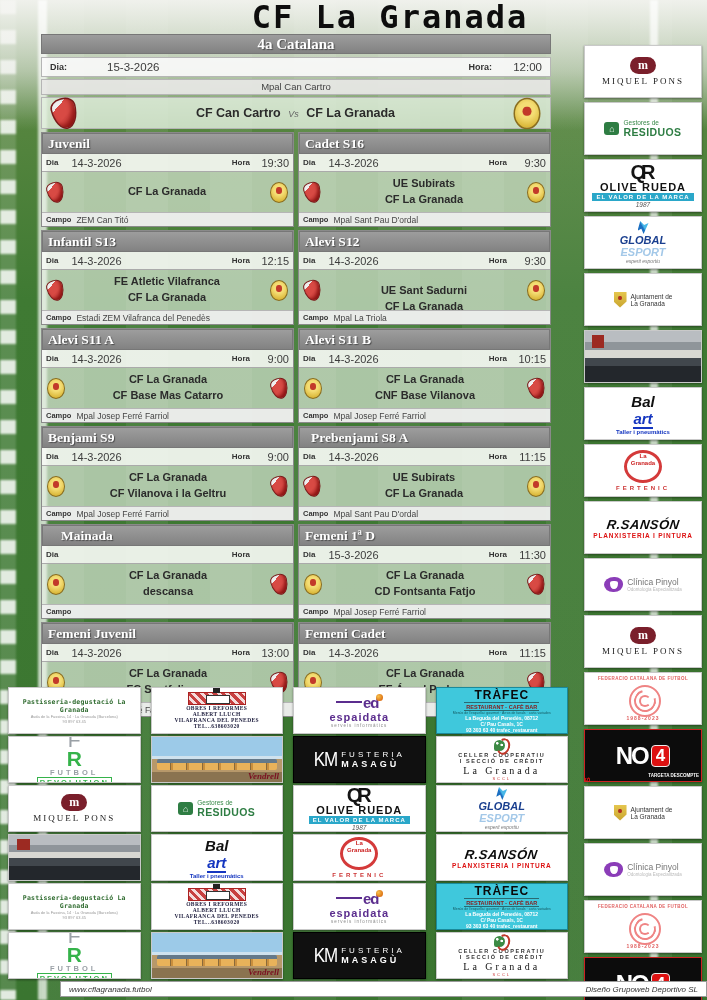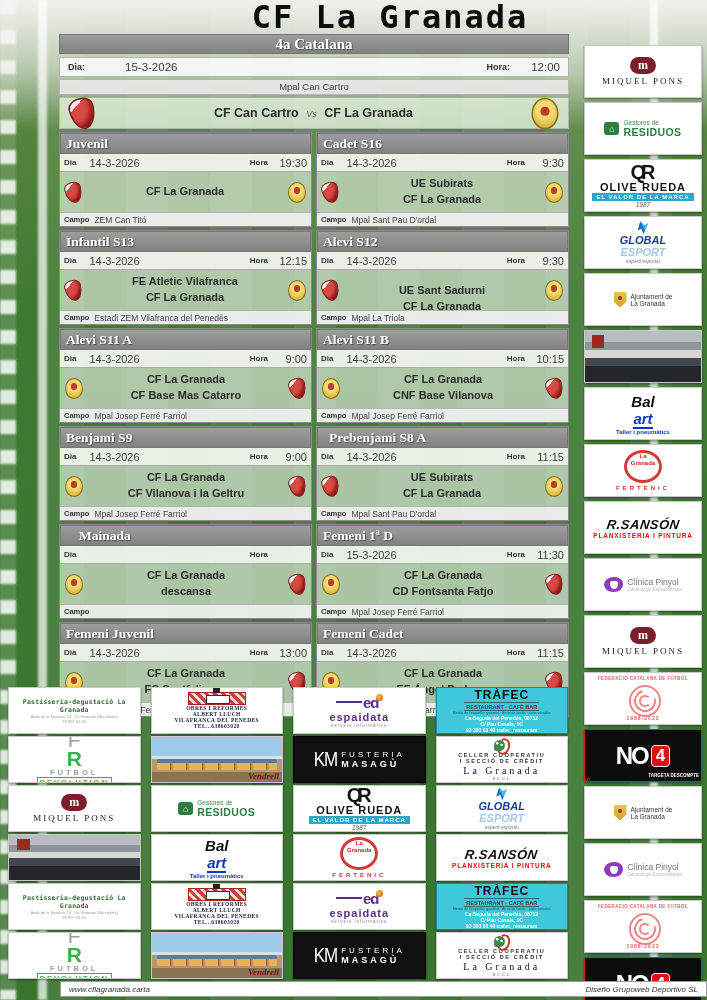--- a/index.html
+++ b/index.html
@@ -15,21 +15,21 @@
     background:repeating-linear-gradient(180deg,rgba(255,255,255,.85) 0 14px,rgba(255,255,255,.15) 14px 30px);filter:blur(1px)}
   .chalk{position:absolute;top:0;height:100%;background:rgba(255,255,255,.7);filter:blur(1px)}
   .chalk.l{left:38px;width:9px}
   .chalk.r{left:650px;width:8px}
   .top-fade{position:absolute;left:0;top:0;width:100%;height:130px;
     background:linear-gradient(180deg,rgba(245,245,242,.95) 0,rgba(240,240,238,.55) 55%,rgba(255,255,255,0) 100%)}
 
   
   #title{position:absolute;left:80px;top:-2px;width:620px;text-align:center;
     font-family:"DejaVu Sans Mono",monospace;font-weight:bold;font-size:32px;letter-spacing:2px;color:#0d0d0d}
-  .main{position:absolute;left:59px;top:34px;width:510px}
+  .main{position:absolute;left:41px;top:34px;width:510px}
   .bar{background:linear-gradient(#9d9d9d,#828282);color:#fff;font-family:"Liberation Serif",serif;
     font-weight:bold;text-shadow:1px 1px 1px #4d4d4d;border:1px solid #777}
   #league-bar{height:18px;font-size:15px;text-align:center;line-height:18px;margin-bottom:3px}
   .mm-row1{height:18px;background:rgba(250,250,250,.92);border:1px solid #b5b5b5;display:flex;align-items:center;padding:0 8px;margin-bottom:2px}
   .mm-row1 .lbl{font-size:9px;font-weight:bold;color:#333}
   .mm-row1 .date{font-size:11.5px;color:#3c3c3c;margin-left:40px;flex:1}
   .mm-row1 .time{font-size:11.5px;color:#3c3c3c;margin-left:10px;width:40px;text-align:right}
   .mm-venue{height:14px;background:rgba(231,231,229,.93);border:1px solid #b5b5b5;text-align:center;
     font-size:9.5px;color:#444;line-height:14px;margin-bottom:2px}
   .mm-teams{height:30px;background:rgba(226,239,222,.82);border:1px solid #b5b5b5;display:flex;align-items:center;padding:0 6px}
@@ -748,15 +748,15 @@
       <div class="lines">
         <span class="ce-a">CELLER COOPERATIU</span>
         <span class="ce-a">I SECCIÓ DE CRÈDIT</span>
         <span class="ce-name">La Granada</span>
         <span class="ce-sub">SCCL</span>
       </div>
     </div>
   </div>
 
 <div id="footer">
-  <span>www.cflagranada.carta</span>
+  <span>www.cflagranada.futbol</span>
   <span>Diseño Grupoweb Deportivo SL</span>
 </div>
 
 </body></html>

